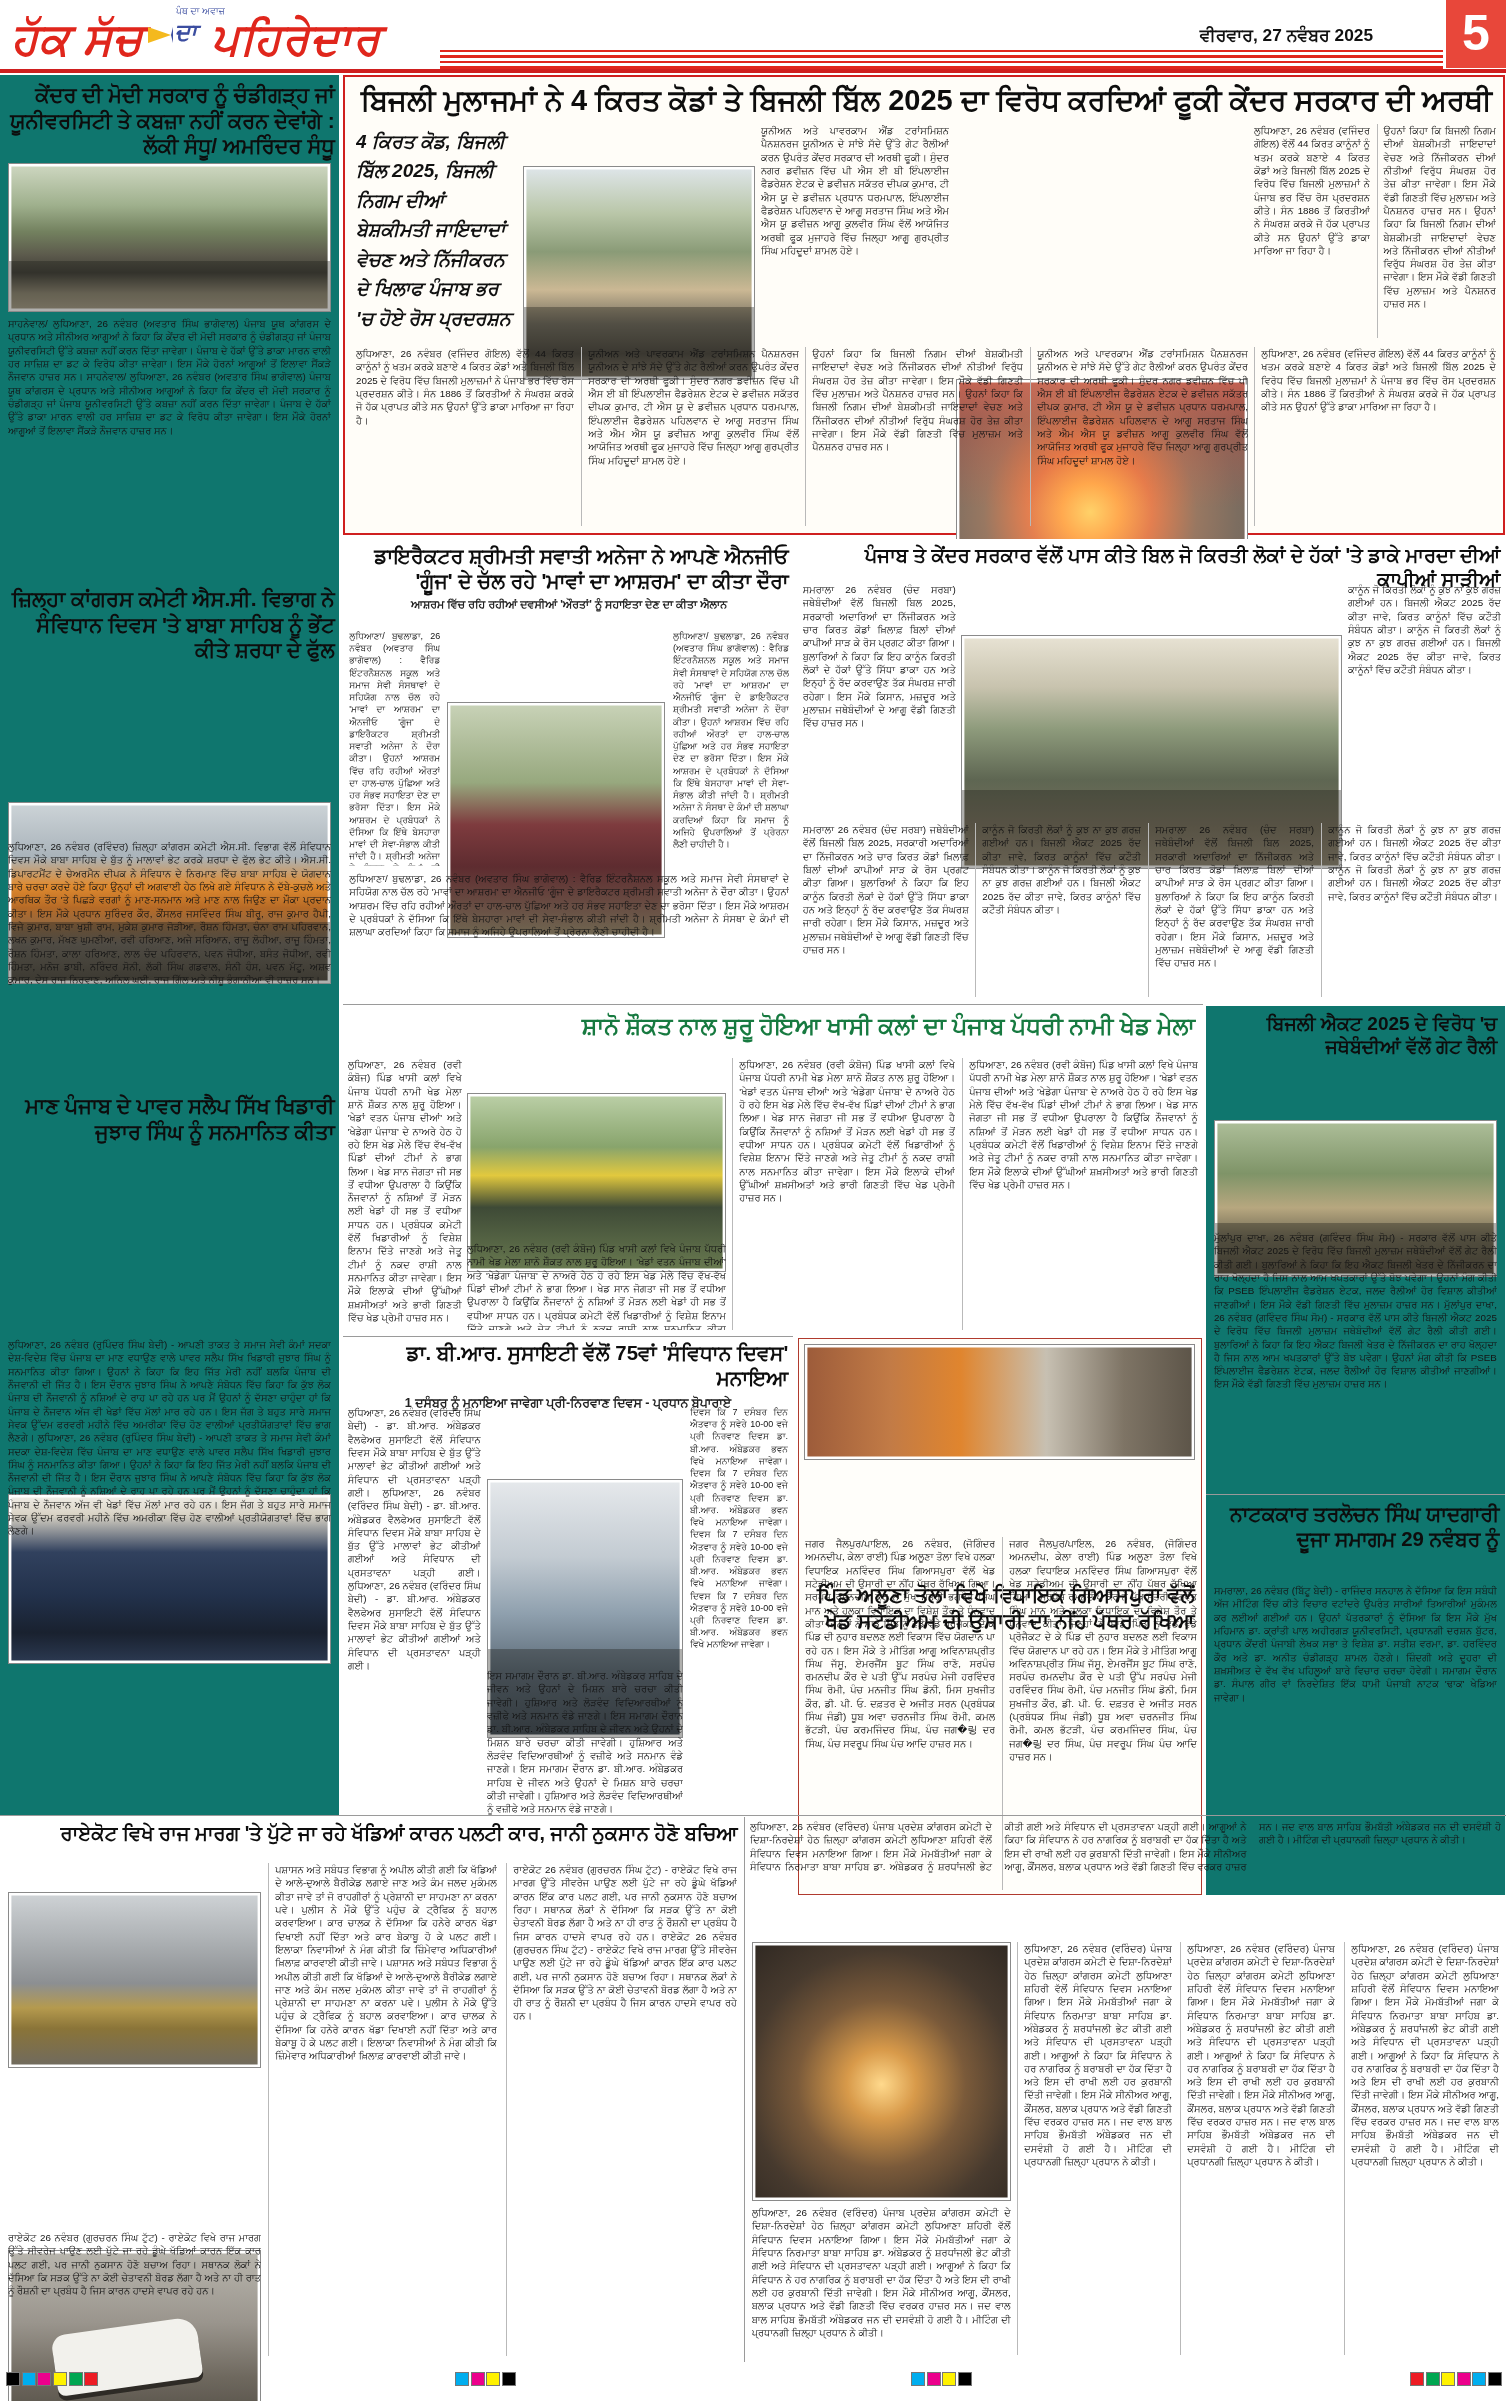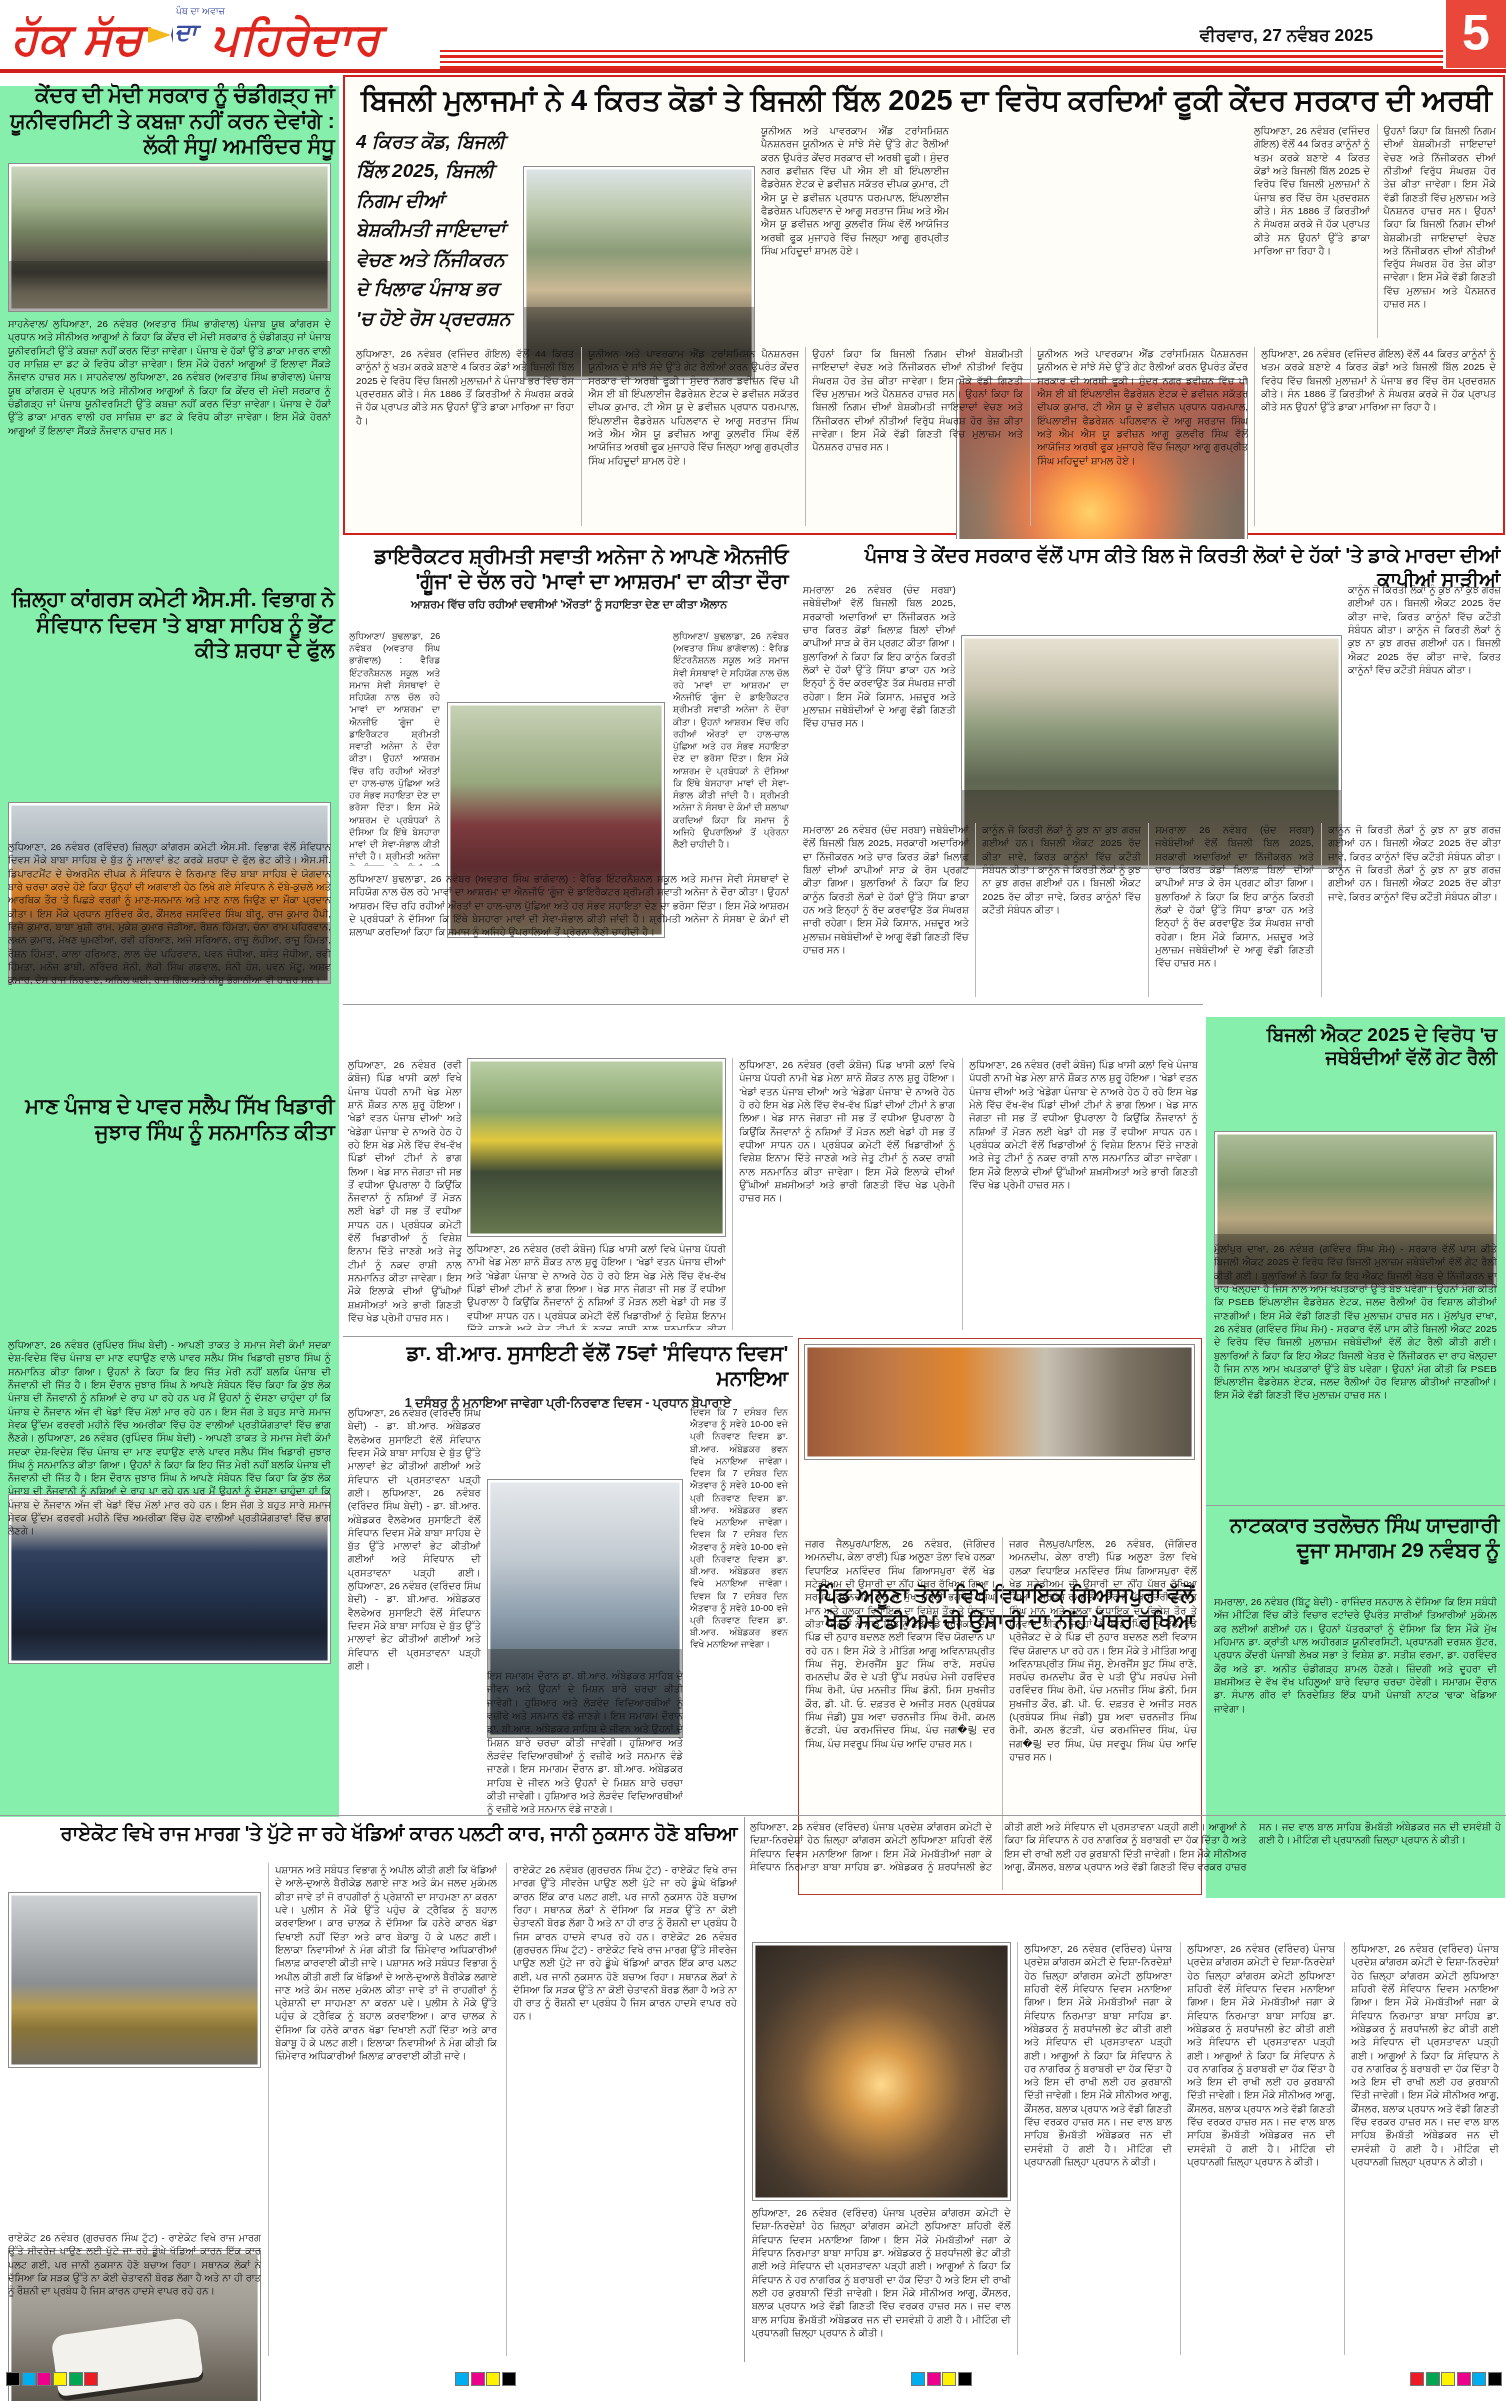--- a/index.html
+++ b/index.html
@@ -18,21 +18,21 @@
   .redrule{background:#cf1f1f;}
   
   .hd{font-weight:800;color:#0d0d0d;text-align:right;line-height:1.22;}
   .hd-green{color:#177a40;}
   .kicker{font-weight:700;text-align:center;color:#222;}
   .deck{font-weight:700;font-style:italic;font-size:19px;line-height:1.55;color:#111;}
   
   .bt{font-size:9.8px;line-height:1.36;text-align:justify;color:#141414;overflow:hidden;word-break:break-word;}
   .bt.sm{font-size:9px;}
   .colrule{border-left:0.8px solid #b9b9b9;}
-  .cream{background:#86efac;margin-top:11px;}
+  .cream{background:#0f766e;}
   .box-red{border:2.4px solid #cf1f1f;background:#fffdf8;}
   .box-maroon{border:1.6px solid #b03a2e;background:#fffefa;}
   .vline{width:0.8px;background:#9a9a9a;}
   .hline{height:0.8px;background:#9a9a9a;}
   
   .photo{border:0.8px solid #8a8a8a;box-shadow:0 0 0 2.4px #fff inset;position:relative;overflow:hidden;}
   .ph-trees{background:linear-gradient(180deg,#cfd8c2 0%,#9fb08d 28%,#73815f 46%,#5c5a4c 62%,#3f3e37 74%,#8d8672 88%,#a79e88 100%);}
   .ph-crowd{background:linear-gradient(180deg,#dfe6ea 0%,#b9c6a8 22%,#8a9b77 40%,#cbb894 58%,#6f6a5d 74%,#4a463e 88%,#7c7466 100%);}
   .ph-fire{background:radial-gradient(circle at 46% 62%,#ffc23e 0%,#ff8c1e 14%,#d9541e 30%,#6e4a35 52%,#463c33 72%,#35302b 100%),linear-gradient(180deg,#b33b2d 0%,#7a2f27 20%,#4a4038 60%);background-blend-mode:screen;}
   .ph-statue{background:linear-gradient(180deg,#cdd4d8 0%,#a9b3ba 30%,#e08a2e 46%,#b66a26 58%,#6b655c 78%,#4c483f 100%);}
@@ -125,20 +125,21 @@
       </div>
     <div class="abs bt" style="left:550px;top:44px;width:153px;height:234px;">ਕਾਨੂੰਨ ਜੋ ਕਿਰਤੀ ਲੋਕਾਂ ਨੂੰ ਕੁਝ ਨਾ ਕੁਝ ਗਰਜ਼ ਗਈਆਂ ਹਨ। ਬਿਜਲੀ ਐਕਟ 2025 ਰੱਦ ਕੀਤਾ ਜਾਵੇ, ਕਿਰਤ ਕਾਨੂੰਨਾਂ ਵਿੱਚ ਕਟੌਤੀ ਸੰਬੰਧਨ ਕੀਤਾ। ਕਾਨੂੰਨ ਜੋ ਕਿਰਤੀ ਲੋਕਾਂ ਨੂੰ ਕੁਝ ਨਾ ਕੁਝ ਗਰਜ਼ ਗਈਆਂ ਹਨ। ਬਿਜਲੀ ਐਕਟ 2025 ਰੱਦ ਕੀਤਾ ਜਾਵੇ, ਕਿਰਤ ਕਾਨੂੰਨਾਂ ਵਿੱਚ ਕਟੌਤੀ ਸੰਬੰਧਨ ਕੀਤਾ।</div>
     <div class="abs bt" style="left:4.7px;top:284px;width:166px;height:174px;">ਸਮਰਾਲਾ 26 ਨਵੰਬਰ (ਚੰਦ ਸਰਬਾ) ਜਥੇਬੰਦੀਆਂ ਵੱਲੋਂ ਬਿਜਲੀ ਬਿਲ 2025, ਸਰਕਾਰੀ ਅਦਾਰਿਆਂ ਦਾ ਨਿੱਜੀਕਰਨ ਅਤੇ ਚਾਰ ਕਿਰਤ ਕੋਡਾਂ ਖ਼ਿਲਾਫ਼ ਬਿਲਾਂ ਦੀਆਂ ਕਾਪੀਆਂ ਸਾੜ ਕੇ ਰੋਸ ਪ੍ਰਗਟ ਕੀਤਾ ਗਿਆ। ਬੁਲਾਰਿਆਂ ਨੇ ਕਿਹਾ ਕਿ ਇਹ ਕਾਨੂੰਨ ਕਿਰਤੀ ਲੋਕਾਂ ਦੇ ਹੱਕਾਂ ਉੱਤੇ ਸਿੱਧਾ ਡਾਕਾ ਹਨ ਅਤੇ ਇਨ੍ਹਾਂ ਨੂੰ ਰੱਦ ਕਰਵਾਉਣ ਤੱਕ ਸੰਘਰਸ਼ ਜਾਰੀ ਰਹੇਗਾ। ਇਸ ਮੌਕੇ ਕਿਸਾਨ, ਮਜ਼ਦੂਰ ਅਤੇ ਮੁਲਾਜ਼ਮ ਜਥੇਬੰਦੀਆਂ ਦੇ ਆਗੂ ਵੱਡੀ ਗਿਣਤੀ ਵਿੱਚ ਹਾਜ਼ਰ ਸਨ।</div>
     <div class="abs bt colrule" style="left:177px;top:284px;width:166px;height:174px;padding-left:6.3px;">ਕਾਨੂੰਨ ਜੋ ਕਿਰਤੀ ਲੋਕਾਂ ਨੂੰ ਕੁਝ ਨਾ ਕੁਝ ਗਰਜ਼ ਗਈਆਂ ਹਨ। ਬਿਜਲੀ ਐਕਟ 2025 ਰੱਦ ਕੀਤਾ ਜਾਵੇ, ਕਿਰਤ ਕਾਨੂੰਨਾਂ ਵਿੱਚ ਕਟੌਤੀ ਸੰਬੰਧਨ ਕੀਤਾ। ਕਾਨੂੰਨ ਜੋ ਕਿਰਤੀ ਲੋਕਾਂ ਨੂੰ ਕੁਝ ਨਾ ਕੁਝ ਗਰਜ਼ ਗਈਆਂ ਹਨ। ਬਿਜਲੀ ਐਕਟ 2025 ਰੱਦ ਕੀਤਾ ਜਾਵੇ, ਕਿਰਤ ਕਾਨੂੰਨਾਂ ਵਿੱਚ ਕਟੌਤੀ ਸੰਬੰਧਨ ਕੀਤਾ।</div>
     <div class="abs bt colrule" style="left:350px;top:284px;width:166px;height:174px;padding-left:6.3px;">ਸਮਰਾਲਾ 26 ਨਵੰਬਰ (ਚੰਦ ਸਰਬਾ) ਜਥੇਬੰਦੀਆਂ ਵੱਲੋਂ ਬਿਜਲੀ ਬਿਲ 2025, ਸਰਕਾਰੀ ਅਦਾਰਿਆਂ ਦਾ ਨਿੱਜੀਕਰਨ ਅਤੇ ਚਾਰ ਕਿਰਤ ਕੋਡਾਂ ਖ਼ਿਲਾਫ਼ ਬਿਲਾਂ ਦੀਆਂ ਕਾਪੀਆਂ ਸਾੜ ਕੇ ਰੋਸ ਪ੍ਰਗਟ ਕੀਤਾ ਗਿਆ। ਬੁਲਾਰਿਆਂ ਨੇ ਕਿਹਾ ਕਿ ਇਹ ਕਾਨੂੰਨ ਕਿਰਤੀ ਲੋਕਾਂ ਦੇ ਹੱਕਾਂ ਉੱਤੇ ਸਿੱਧਾ ਡਾਕਾ ਹਨ ਅਤੇ ਇਨ੍ਹਾਂ ਨੂੰ ਰੱਦ ਕਰਵਾਉਣ ਤੱਕ ਸੰਘਰਸ਼ ਜਾਰੀ ਰਹੇਗਾ। ਇਸ ਮੌਕੇ ਕਿਸਾਨ, ਮਜ਼ਦੂਰ ਅਤੇ ਮੁਲਾਜ਼ਮ ਜਥੇਬੰਦੀਆਂ ਦੇ ਆਗੂ ਵੱਡੀ ਗਿਣਤੀ ਵਿੱਚ ਹਾਜ਼ਰ ਸਨ।</div>
     <div class="abs bt colrule" style="left:523px;top:284px;width:180px;height:174px;padding-left:6.3px;">ਕਾਨੂੰਨ ਜੋ ਕਿਰਤੀ ਲੋਕਾਂ ਨੂੰ ਕੁਝ ਨਾ ਕੁਝ ਗਰਜ਼ ਗਈਆਂ ਹਨ। ਬਿਜਲੀ ਐਕਟ 2025 ਰੱਦ ਕੀਤਾ ਜਾਵੇ, ਕਿਰਤ ਕਾਨੂੰਨਾਂ ਵਿੱਚ ਕਟੌਤੀ ਸੰਬੰਧਨ ਕੀਤਾ। ਕਾਨੂੰਨ ਜੋ ਕਿਰਤੀ ਲੋਕਾਂ ਨੂੰ ਕੁਝ ਨਾ ਕੁਝ ਗਰਜ਼ ਗਈਆਂ ਹਨ। ਬਿਜਲੀ ਐਕਟ 2025 ਰੱਦ ਕੀਤਾ ਜਾਵੇ, ਕਿਰਤ ਕਾਨੂੰਨਾਂ ਵਿੱਚ ਕਟੌਤੀ ਸੰਬੰਧਨ ਕੀਤਾ।</div>
   </div>
 
   <div class="abs hline" style="left:343px;top:1004px;width:860px;"></div>
   <div class="abs" style="left:343px;top:1006px;width:860px;height:330px;background:#fff;">
+    <div class="hd hd-green" style="margin:6.3px 7.9px 0;font-size:23.6px;">ਸ਼ਾਨੋ ਸ਼ੌਕਤ ਨਾਲ ਸ਼ੁਰੂ ਹੋਇਆ ਖਾਸੀ ਕਲਾਂ ਦਾ ਪੰਜਾਬ ਪੱਧਰੀ ਨਾਮੀ ਖੇਡ ਮੇਲਾ</div>
     <div class="abs bt" style="left:4.7px;top:52px;width:114px;height:272px;">ਲੁਧਿਆਣਾ, 26 ਨਵੰਬਰ (ਰਵੀ ਕੰਬੋਜ) ਪਿੰਡ ਖਾਸੀ ਕਲਾਂ ਵਿਖੇ ਪੰਜਾਬ ਪੱਧਰੀ ਨਾਮੀ ਖੇਡ ਮੇਲਾ ਸ਼ਾਨੋ ਸ਼ੌਕਤ ਨਾਲ ਸ਼ੁਰੂ ਹੋਇਆ। 'ਖੇਡਾਂ ਵਤਨ ਪੰਜਾਬ ਦੀਆਂ' ਅਤੇ 'ਖੇਡੇਗਾ ਪੰਜਾਬ' ਦੇ ਨਾਅਰੇ ਹੇਠ ਹੋ ਰਹੇ ਇਸ ਖੇਡ ਮੇਲੇ ਵਿੱਚ ਵੱਖ-ਵੱਖ ਪਿੰਡਾਂ ਦੀਆਂ ਟੀਮਾਂ ਨੇ ਭਾਗ ਲਿਆ। ਖੇਡ ਸਾਨ ਜੋਗਤਾ ਜੀ ਸਭ ਤੋਂ ਵਧੀਆ ਉਪਰਾਲਾ ਹੈ ਕਿਉਂਕਿ ਨੌਜਵਾਨਾਂ ਨੂੰ ਨਸ਼ਿਆਂ ਤੋਂ ਮੋੜਨ ਲਈ ਖੇਡਾਂ ਹੀ ਸਭ ਤੋਂ ਵਧੀਆ ਸਾਧਨ ਹਨ। ਪ੍ਰਬੰਧਕ ਕਮੇਟੀ ਵੱਲੋਂ ਖਿਡਾਰੀਆਂ ਨੂੰ ਵਿਸ਼ੇਸ਼ ਇਨਾਮ ਦਿੱਤੇ ਜਾਣਗੇ ਅਤੇ ਜੇਤੂ ਟੀਮਾਂ ਨੂੰ ਨਕਦ ਰਾਸ਼ੀ ਨਾਲ ਸਨਮਾਨਿਤ ਕੀਤਾ ਜਾਵੇਗਾ। ਇਸ ਮੌਕੇ ਇਲਾਕੇ ਦੀਆਂ ਉੱਘੀਆਂ ਸ਼ਖ਼ਸੀਅਤਾਂ ਅਤੇ ਭਾਰੀ ਗਿਣਤੀ ਵਿੱਚ ਖੇਡ ਪ੍ਰੇਮੀ ਹਾਜ਼ਰ ਸਨ।</div>
     <div class="abs photo ph-sports" style="left:124px;top:52px;width:259px;height:179px;"></div>
     <div class="abs bt" style="left:124px;top:236px;width:259px;height:88px;">ਲੁਧਿਆਣਾ, 26 ਨਵੰਬਰ (ਰਵੀ ਕੰਬੋਜ) ਪਿੰਡ ਖਾਸੀ ਕਲਾਂ ਵਿਖੇ ਪੰਜਾਬ ਪੱਧਰੀ ਨਾਮੀ ਖੇਡ ਮੇਲਾ ਸ਼ਾਨੋ ਸ਼ੌਕਤ ਨਾਲ ਸ਼ੁਰੂ ਹੋਇਆ। 'ਖੇਡਾਂ ਵਤਨ ਪੰਜਾਬ ਦੀਆਂ' ਅਤੇ 'ਖੇਡੇਗਾ ਪੰਜਾਬ' ਦੇ ਨਾਅਰੇ ਹੇਠ ਹੋ ਰਹੇ ਇਸ ਖੇਡ ਮੇਲੇ ਵਿੱਚ ਵੱਖ-ਵੱਖ ਪਿੰਡਾਂ ਦੀਆਂ ਟੀਮਾਂ ਨੇ ਭਾਗ ਲਿਆ। ਖੇਡ ਸਾਨ ਜੋਗਤਾ ਜੀ ਸਭ ਤੋਂ ਵਧੀਆ ਉਪਰਾਲਾ ਹੈ ਕਿਉਂਕਿ ਨੌਜਵਾਨਾਂ ਨੂੰ ਨਸ਼ਿਆਂ ਤੋਂ ਮੋੜਨ ਲਈ ਖੇਡਾਂ ਹੀ ਸਭ ਤੋਂ ਵਧੀਆ ਸਾਧਨ ਹਨ। ਪ੍ਰਬੰਧਕ ਕਮੇਟੀ ਵੱਲੋਂ ਖਿਡਾਰੀਆਂ ਨੂੰ ਵਿਸ਼ੇਸ਼ ਇਨਾਮ ਦਿੱਤੇ ਜਾਣਗੇ ਅਤੇ ਜੇਤੂ ਟੀਮਾਂ ਨੂੰ ਨਕਦ ਰਾਸ਼ੀ ਨਾਲ ਸਨਮਾਨਿਤ ਕੀਤਾ ਜਾਵੇਗਾ। ਇਸ ਮੌਕੇ ਇਲਾਕੇ ਦੀਆਂ ਉੱਘੀਆਂ ਸ਼ਖ਼ਸੀਅਤਾਂ ਅਤੇ ਭਾਰੀ ਗਿਣਤੀ ਵਿੱਚ ਖੇਡ ਪ੍ਰੇਮੀ ਹਾਜ਼ਰ ਸਨ।</div>
     <div class="abs bt colrule" style="left:389px;top:52px;width:223px;height:272px;padding-left:6.3px;">ਲੁਧਿਆਣਾ, 26 ਨਵੰਬਰ (ਰਵੀ ਕੰਬੋਜ) ਪਿੰਡ ਖਾਸੀ ਕਲਾਂ ਵਿਖੇ ਪੰਜਾਬ ਪੱਧਰੀ ਨਾਮੀ ਖੇਡ ਮੇਲਾ ਸ਼ਾਨੋ ਸ਼ੌਕਤ ਨਾਲ ਸ਼ੁਰੂ ਹੋਇਆ। 'ਖੇਡਾਂ ਵਤਨ ਪੰਜਾਬ ਦੀਆਂ' ਅਤੇ 'ਖੇਡੇਗਾ ਪੰਜਾਬ' ਦੇ ਨਾਅਰੇ ਹੇਠ ਹੋ ਰਹੇ ਇਸ ਖੇਡ ਮੇਲੇ ਵਿੱਚ ਵੱਖ-ਵੱਖ ਪਿੰਡਾਂ ਦੀਆਂ ਟੀਮਾਂ ਨੇ ਭਾਗ ਲਿਆ। ਖੇਡ ਸਾਨ ਜੋਗਤਾ ਜੀ ਸਭ ਤੋਂ ਵਧੀਆ ਉਪਰਾਲਾ ਹੈ ਕਿਉਂਕਿ ਨੌਜਵਾਨਾਂ ਨੂੰ ਨਸ਼ਿਆਂ ਤੋਂ ਮੋੜਨ ਲਈ ਖੇਡਾਂ ਹੀ ਸਭ ਤੋਂ ਵਧੀਆ ਸਾਧਨ ਹਨ। ਪ੍ਰਬੰਧਕ ਕਮੇਟੀ ਵੱਲੋਂ ਖਿਡਾਰੀਆਂ ਨੂੰ ਵਿਸ਼ੇਸ਼ ਇਨਾਮ ਦਿੱਤੇ ਜਾਣਗੇ ਅਤੇ ਜੇਤੂ ਟੀਮਾਂ ਨੂੰ ਨਕਦ ਰਾਸ਼ੀ ਨਾਲ ਸਨਮਾਨਿਤ ਕੀਤਾ ਜਾਵੇਗਾ। ਇਸ ਮੌਕੇ ਇਲਾਕੇ ਦੀਆਂ ਉੱਘੀਆਂ ਸ਼ਖ਼ਸੀਅਤਾਂ ਅਤੇ ਭਾਰੀ ਗਿਣਤੀ ਵਿੱਚ ਖੇਡ ਪ੍ਰੇਮੀ ਹਾਜ਼ਰ ਸਨ।</div>
     <div class="abs bt colrule" style="left:619px;top:52px;width:236px;height:272px;padding-left:6.3px;">ਲੁਧਿਆਣਾ, 26 ਨਵੰਬਰ (ਰਵੀ ਕੰਬੋਜ) ਪਿੰਡ ਖਾਸੀ ਕਲਾਂ ਵਿਖੇ ਪੰਜਾਬ ਪੱਧਰੀ ਨਾਮੀ ਖੇਡ ਮੇਲਾ ਸ਼ਾਨੋ ਸ਼ੌਕਤ ਨਾਲ ਸ਼ੁਰੂ ਹੋਇਆ। 'ਖੇਡਾਂ ਵਤਨ ਪੰਜਾਬ ਦੀਆਂ' ਅਤੇ 'ਖੇਡੇਗਾ ਪੰਜਾਬ' ਦੇ ਨਾਅਰੇ ਹੇਠ ਹੋ ਰਹੇ ਇਸ ਖੇਡ ਮੇਲੇ ਵਿੱਚ ਵੱਖ-ਵੱਖ ਪਿੰਡਾਂ ਦੀਆਂ ਟੀਮਾਂ ਨੇ ਭਾਗ ਲਿਆ। ਖੇਡ ਸਾਨ ਜੋਗਤਾ ਜੀ ਸਭ ਤੋਂ ਵਧੀਆ ਉਪਰਾਲਾ ਹੈ ਕਿਉਂਕਿ ਨੌਜਵਾਨਾਂ ਨੂੰ ਨਸ਼ਿਆਂ ਤੋਂ ਮੋੜਨ ਲਈ ਖੇਡਾਂ ਹੀ ਸਭ ਤੋਂ ਵਧੀਆ ਸਾਧਨ ਹਨ। ਪ੍ਰਬੰਧਕ ਕਮੇਟੀ ਵੱਲੋਂ ਖਿਡਾਰੀਆਂ ਨੂੰ ਵਿਸ਼ੇਸ਼ ਇਨਾਮ ਦਿੱਤੇ ਜਾਣਗੇ ਅਤੇ ਜੇਤੂ ਟੀਮਾਂ ਨੂੰ ਨਕਦ ਰਾਸ਼ੀ ਨਾਲ ਸਨਮਾਨਿਤ ਕੀਤਾ ਜਾਵੇਗਾ। ਇਸ ਮੌਕੇ ਇਲਾਕੇ ਦੀਆਂ ਉੱਘੀਆਂ ਸ਼ਖ਼ਸੀਅਤਾਂ ਅਤੇ ਭਾਰੀ ਗਿਣਤੀ ਵਿੱਚ ਖੇਡ ਪ੍ਰੇਮੀ ਹਾਜ਼ਰ ਸਨ।</div>
   </div>
 
   <div class="abs hline" style="left:343px;top:1336px;width:450px;"></div>
   <div class="abs" style="left:343px;top:1338px;width:450px;height:557px;background:#fff;">
     <div class="hd" style="margin:3.1px 4.7px 0;font-size:20.4px;">ਡਾ. ਬੀ.ਆਰ. ਸੁਸਾਇਟੀ ਵੱਲੋਂ 75ਵਾਂ 'ਸੰਵਿਧਾਨ ਦਿਵਸ' ਮਨਾਇਆ</div>

